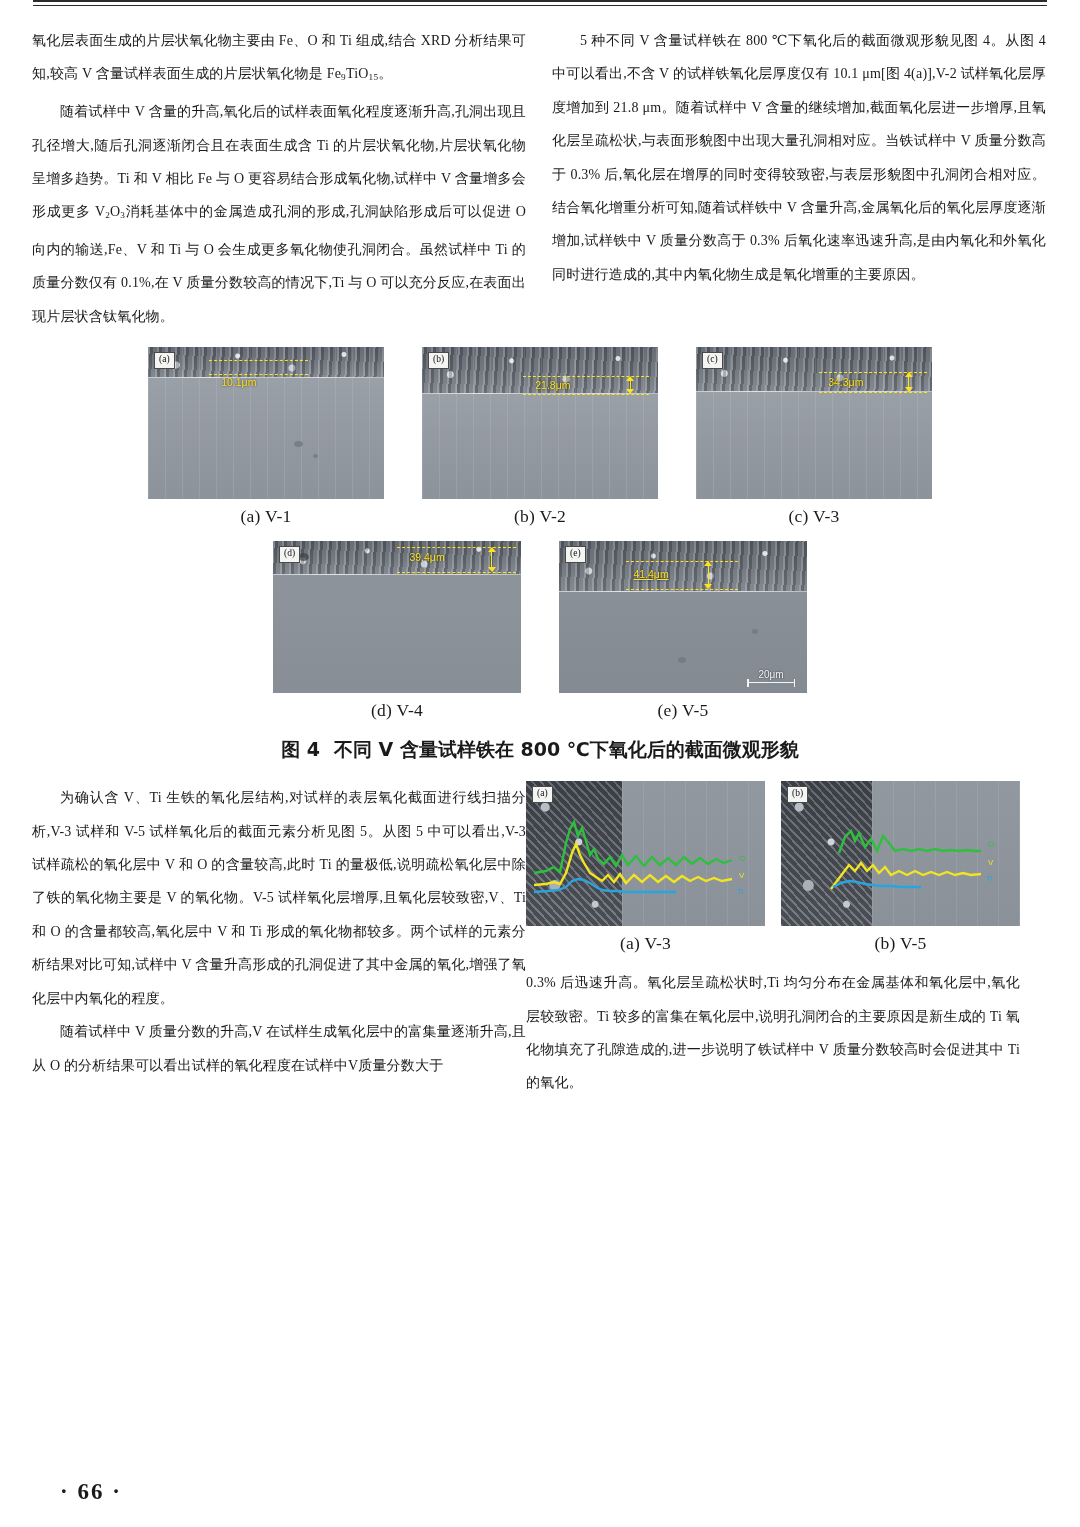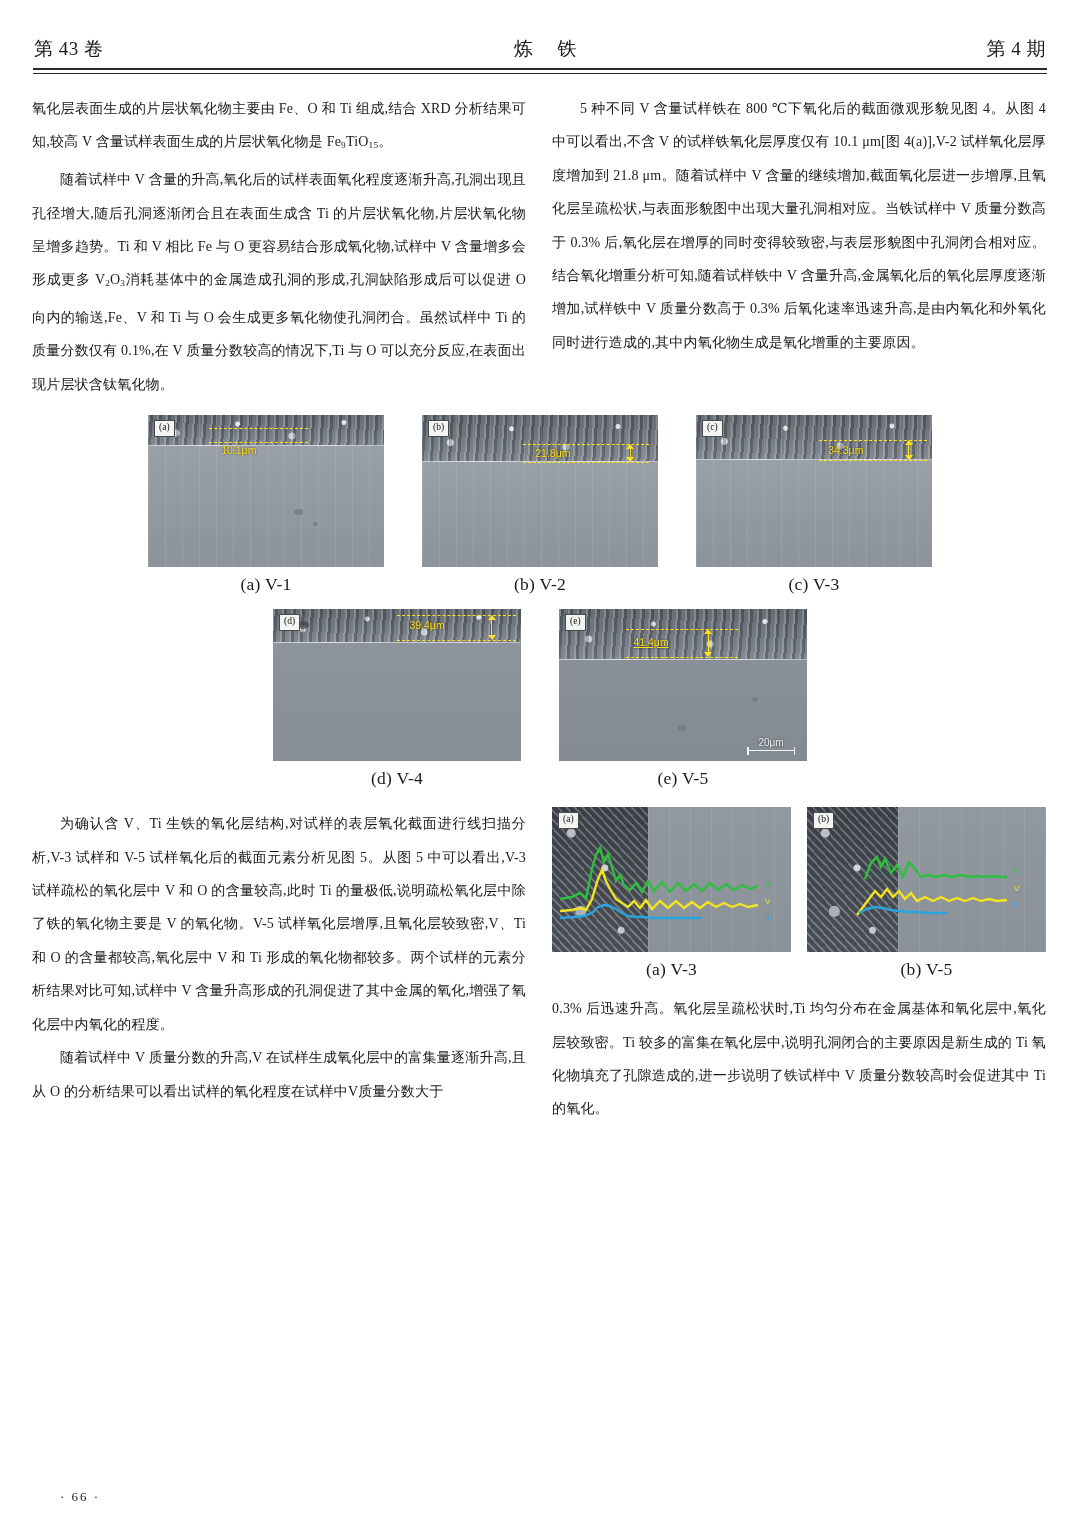--- a/index.html
+++ b/index.html
@@ -220,21 +220,20 @@
     text-align: center;
     font-size: 19px;
     font-weight: bold;
     font-family: "DejaVu Sans", "Liberation Sans", sans-serif;
   }
   .figcaption .cnum { margin-right: 14px; }
 
   
   .cols-lower {
     display: flex;
-    gap: 26px;
     align-items: flex-start;
     margin-top: 18px;
   }
 
   
   .fig5-row {
     display: flex;
     justify-content: space-between;
     gap: 14px;
   }
@@ -263,34 +262,30 @@
     background:
       repeating-linear-gradient(90deg, rgba(255,255,255,.09) 0 1px, transparent 1px 21px),
       linear-gradient(180deg, #9198a0 0%, #8b9199 100%);
   }
   .trace { position: absolute; z-index: 5; }
 
   .page-number {
     position: absolute;
     left: 60px;
     bottom: 22px;
-    font-size: 13px;
+    font-size: 23px;
     letter-spacing: 2px;
+    font-weight: bold;
   }
 </style>
 </head>
 <body>
 
 <div class="page">
 
-  <div class="runhead">
-    <span>第 43 卷</span>
-    <span class="mid">炼 铁</span>
-    <span>第 4 期</span>
-  </div>
   <div class="rule-double"></div>
 
   <div class="cols">
 
     <div class="col">
       <p class="body"><span>氧化层表面生成的片层状氧化物主要由 Fe、O 和 Ti 组成,结合 XRD 分析结果可知,较高 V 含量试样表面生成的片层状氧化物是 Fe</span><sub>9</sub><span>TiO</span><sub>15</sub><span>。</span></p>
       <p class="body indent"><span>随着试样中 V 含量的升高,氧化后的试样表面氧化程度逐渐升高,孔洞出现且孔径增大,随后孔洞逐渐闭合且在表面生成含 Ti 的片层状氧化物,片层状氧化物呈增多趋势。Ti 和 V 相比 Fe 与 O 更容易结合形成氧化物,试样中 V 含量增多会形成更多 V</span><sub>2</sub><span>O</span><sub>3</sub><span>消耗基体中的金属造成孔洞的形成,孔洞缺陷形成后可以促进 O 向内的输送,Fe、V 和 Ti 与 O 会生成更多氧化物使孔洞闭合。虽然试样中 Ti 的质量分数仅有 0.1%,在 V 质量分数较高的情况下,Ti 与 O 可以充分反应,在表面出现片层状含钛氧化物。</span></p>
     </div>
 
     <div class="col">
@@ -383,20 +378,23 @@
           <div class="scalebar-wrap">
             <div>20μm</div>
             <div class="scalebar-line" style="width:48px;"></div>
           </div>
         </div>
         <div class="subcap">(e) V-5</div>
       </div>
 
     </div>
 
+    <div class="figcaption">
+      <span class="cnum">图 4</span><span>不同 V 含量试样铁在 800 ℃下氧化后的截面微观形貌</span>
+    </div>
   </div>
 
   <div class="cols-lower">
 
     <div class="col">
       <p class="body indent">为确认含 V、Ti 生铁的氧化层结构,对试样的表层氧化截面进行线扫描分析,V-3 试样和 V-5 试样氧化后的截面元素分析见图 5。从图 5 中可以看出,V-3 试样疏松的氧化层中 V 和 O 的含量较高,此时 Ti 的量极低,说明疏松氧化层中除了铁的氧化物主要是 V 的氧化物。V-5 试样氧化层增厚,且氧化层较致密,V、Ti 和 O 的含量都较高,氧化层中 V 和 Ti 形成的氧化物都较多。两个试样的元素分析结果对比可知,试样中 V 含量升高形成的孔洞促进了其中金属的氧化,增强了氧化层中内氧化的程度。</p>
       <p class="body indent">随着试样中 V 质量分数的升高,V 在试样生成氧化层中的富集量逐渐升高,且从 O 的分析结果可以看出试样的氧化程度在试样中V质量分数大于</p>
     </div>
 
     <div class="col">

